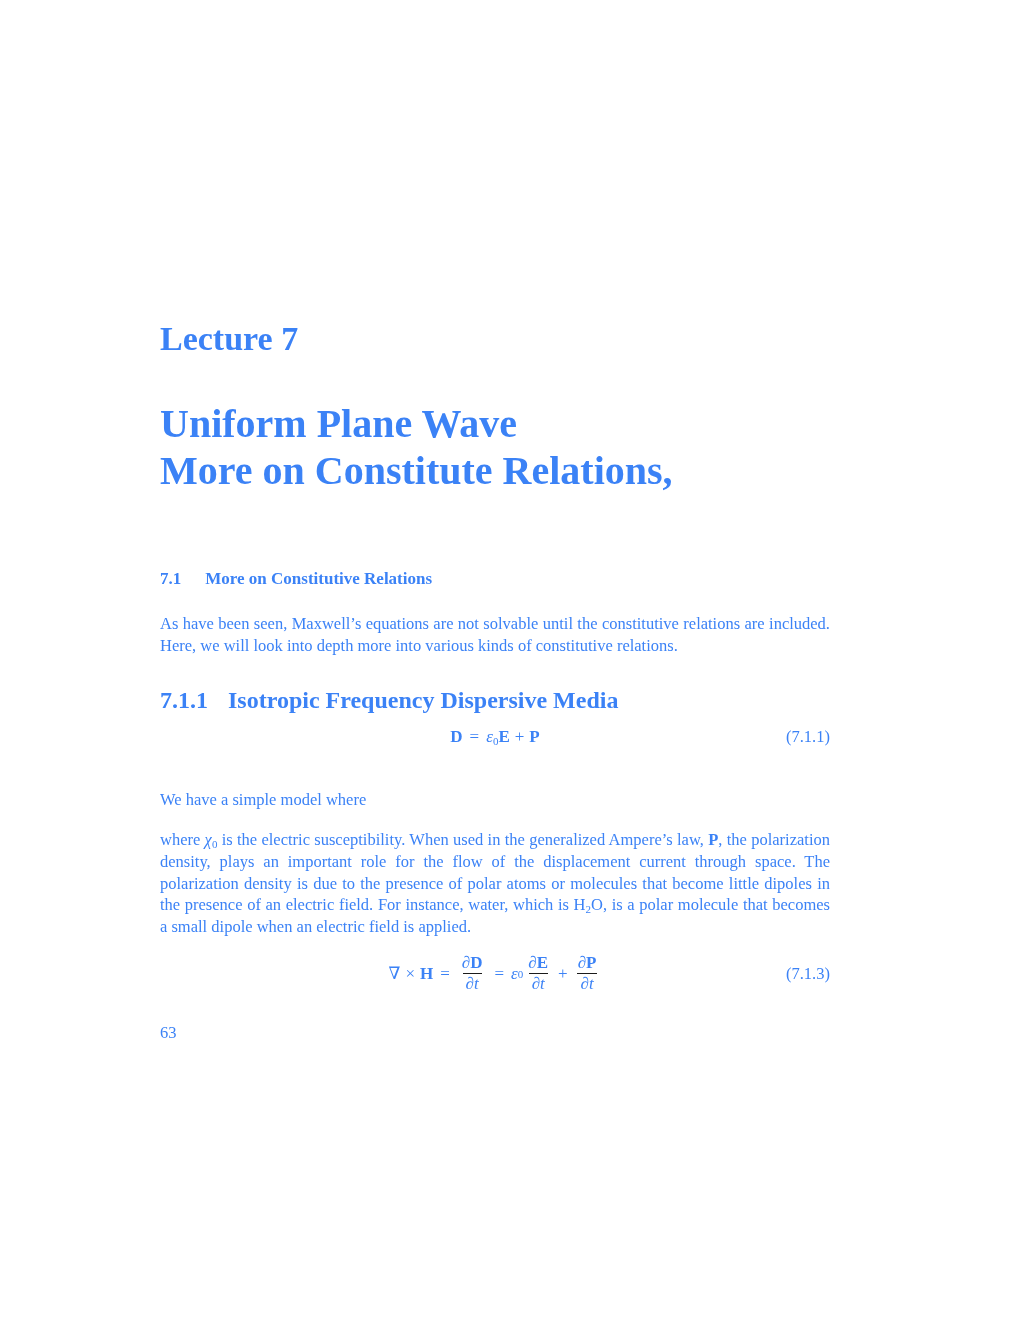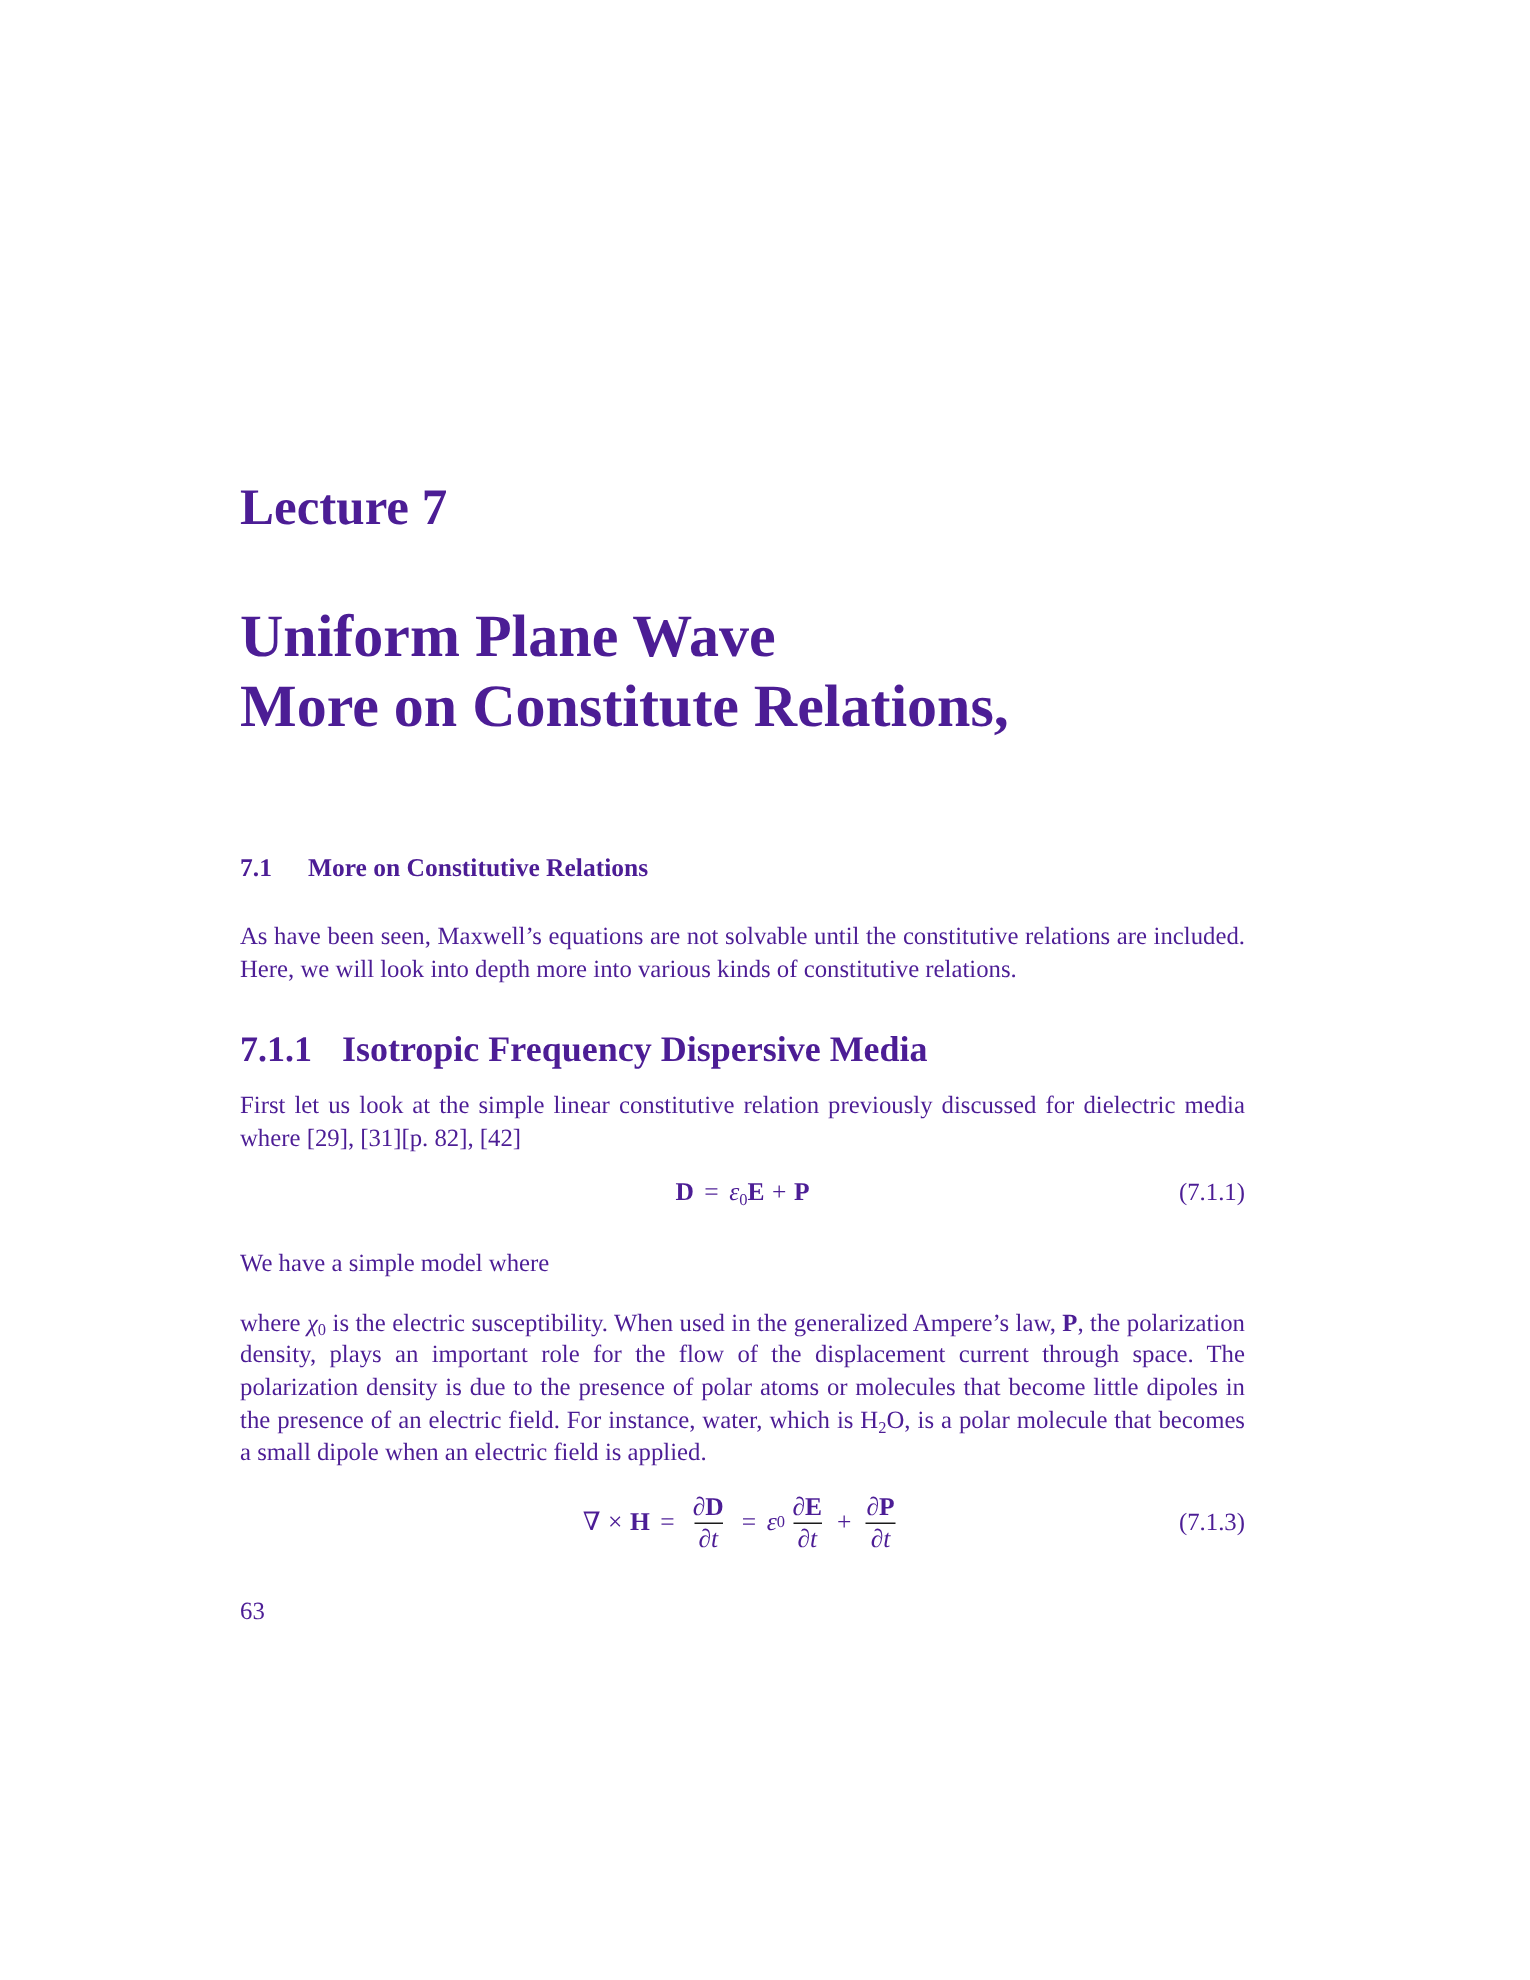--- a/index.html
+++ b/index.html
@@ -1,21 +1,21 @@
 <!DOCTYPE html>
 <html><head>
 <meta charset="utf-8">
 <style>
   * { margin:0; padding:0; box-sizing:border-box; }
   html,body { background:#ffffff; }
   .page {
     position:relative;
     width:1020px; height:1320px;
     background:#ffffff;
-    color:#4c1d95;
+    color:#3b82f6;
     font-family:"Liberation Serif","DejaVu Serif",serif;
     overflow:hidden;
   }
   .content {
     position:absolute; top:0; left:160px;
     width:670px;
     padding-top:322px;
   }
   .chapter-label {
     font-size:34px; line-height:34px; font-weight:bold;
@@ -35,21 +35,21 @@
     font-size:24px; line-height:24px; font-weight:bold;
     display:flex;
   }
   .subsection-heading .sec-num { margin-right:20px; }
   p.body {
     font-size:16.5px; line-height:21.7px;
     text-align:justify;
   }
   .p-sec1 { margin-top:20px; }
   .p-sub1 { margin-top:14px; }
-  .p-model { margin-top:24px; }
+  .p-model { margin-top:40px; }
   .p-suscept { margin-top:18px; }
   .p-displacement { text-indent:25px; }
   .equation {
     position:relative;
     margin-top:13px;
     font-size:17px; line-height:24px;
     text-align:center;
   }
   .equation.eq-flex {
     margin-top:8px;
@@ -100,21 +100,20 @@
       <span>More on Constitutive Relations</span>
     </div>
 
     <p class="body p-sec1">As have been seen, Maxwell’s equations are not solvable until the constitutive relations are included. Here, we will look into depth more into various kinds of constitutive relations.</p>
 
     <div class="subsection-heading">
       <span class="sec-num">7.1.1</span>
       <span>Isotropic Frequency Dispersive Media</span>
     </div>
 
-    <p class="body p-sub1">First let us look at the simple linear constitutive relation previously discussed for dielectric media where [29], [31][p. 82], [42]</p>
 
     <div class="equation">
       <span class="vec">D</span><span class="rel">=</span><span class="mi">ε</span><span class="sub">0</span><span class="vec">E</span><span class="op">+</span><span class="vec">P</span>
       <span class="eq-tag">(7.1.1)</span>
     </div>
 
     <p class="body p-model">We have a simple model where</p>
 
 
     <p class="body p-suscept"><span>where </span><span class="mi">χ</span><span class="sub">0</span><span> is the electric susceptibility. When used in the generalized Ampere’s law, </span><span class="vec">P</span><span>, the polarization density, plays an important role for the flow of the displacement current through space. The polarization density is due to the presence of polar atoms or molecules that become little dipoles in the presence of an electric field. For instance, water, which is H</span><span class="sub">2</span><span>O, is a polar molecule that becomes a small dipole when an electric field is applied.</span></p>

